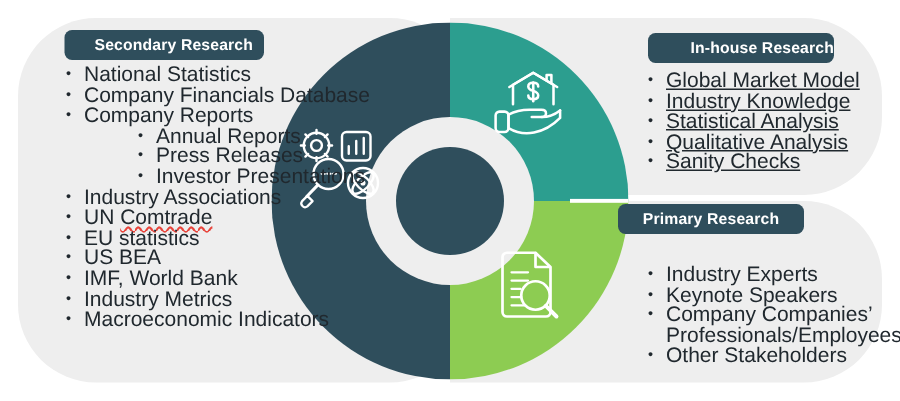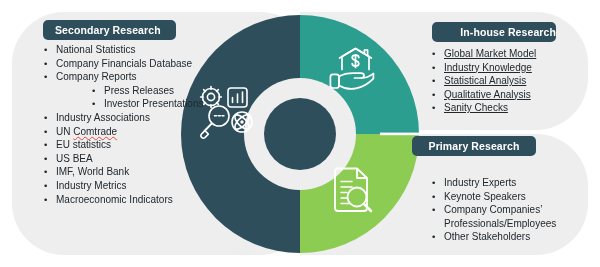--- a/index.html
+++ b/index.html
@@ -60,41 +60,41 @@
     letter-spacing: 0.1px;
     line-height: 20px;
     height: 20px;
     box-sizing: border-box;
     white-space: nowrap;
   }
   #badge-secondary {
     left: 43px;
     top: 20px;
     width: 133px;
-    padding-left: 12px;
+    padding-left: 20px;
     text-align: left;
   }
   #badge-inhouse {
     left: 432px;
     top: 22px;
     width: 124px;
     text-align: right;
   }
   #badge-primary {
     left: 412px;
     top: 136px;
     width: 124px;
     text-align: center;
   }
 
   
   .list {
     position: absolute;
     color: #20282e;
-    font-size: 10px;
+    font-size: 14px;
     line-height: 13.6px;
   }
   #list-secondary { left: 42px; top: 43px; width: 240px; }
   #list-inhouse   { left: 430px; top: 47px;  width: 152px; text-decoration: underline; }
   #list-primary   { left: 430px; top: 176px; width: 152px; }
 
   .li {
     position: relative;
     padding-left: 14px;
     white-space: nowrap;
@@ -233,20 +233,21 @@
   </div>
 
   <div class="badge" id="badge-secondary">Secondary Research</div>
   <div class="badge" id="badge-inhouse">In-house Research</div>
   <div class="badge" id="badge-primary">Primary Research</div>
 
   <div class="list" id="list-secondary">
       <div class="li">National Statistics</div>
       <div class="li">Company Financials Database</div>
       <div class="li">Company Reports</div>
+      <div class="li sub">Annual Reports</div>
       <div class="li sub">Press Releases</div>
       <div class="li sub">Investor Presentations</div>
       <div class="li">Industry Associations</div>
       <div class="li">UN <span class="spell">Comtrade</span></div>
       <div class="li">EU statistics</div>
       <div class="li">US BEA</div>
       <div class="li">IMF, World Bank</div>
       <div class="li">Industry Metrics</div>
       <div class="li">Macroeconomic Indicators</div>
     </div>

